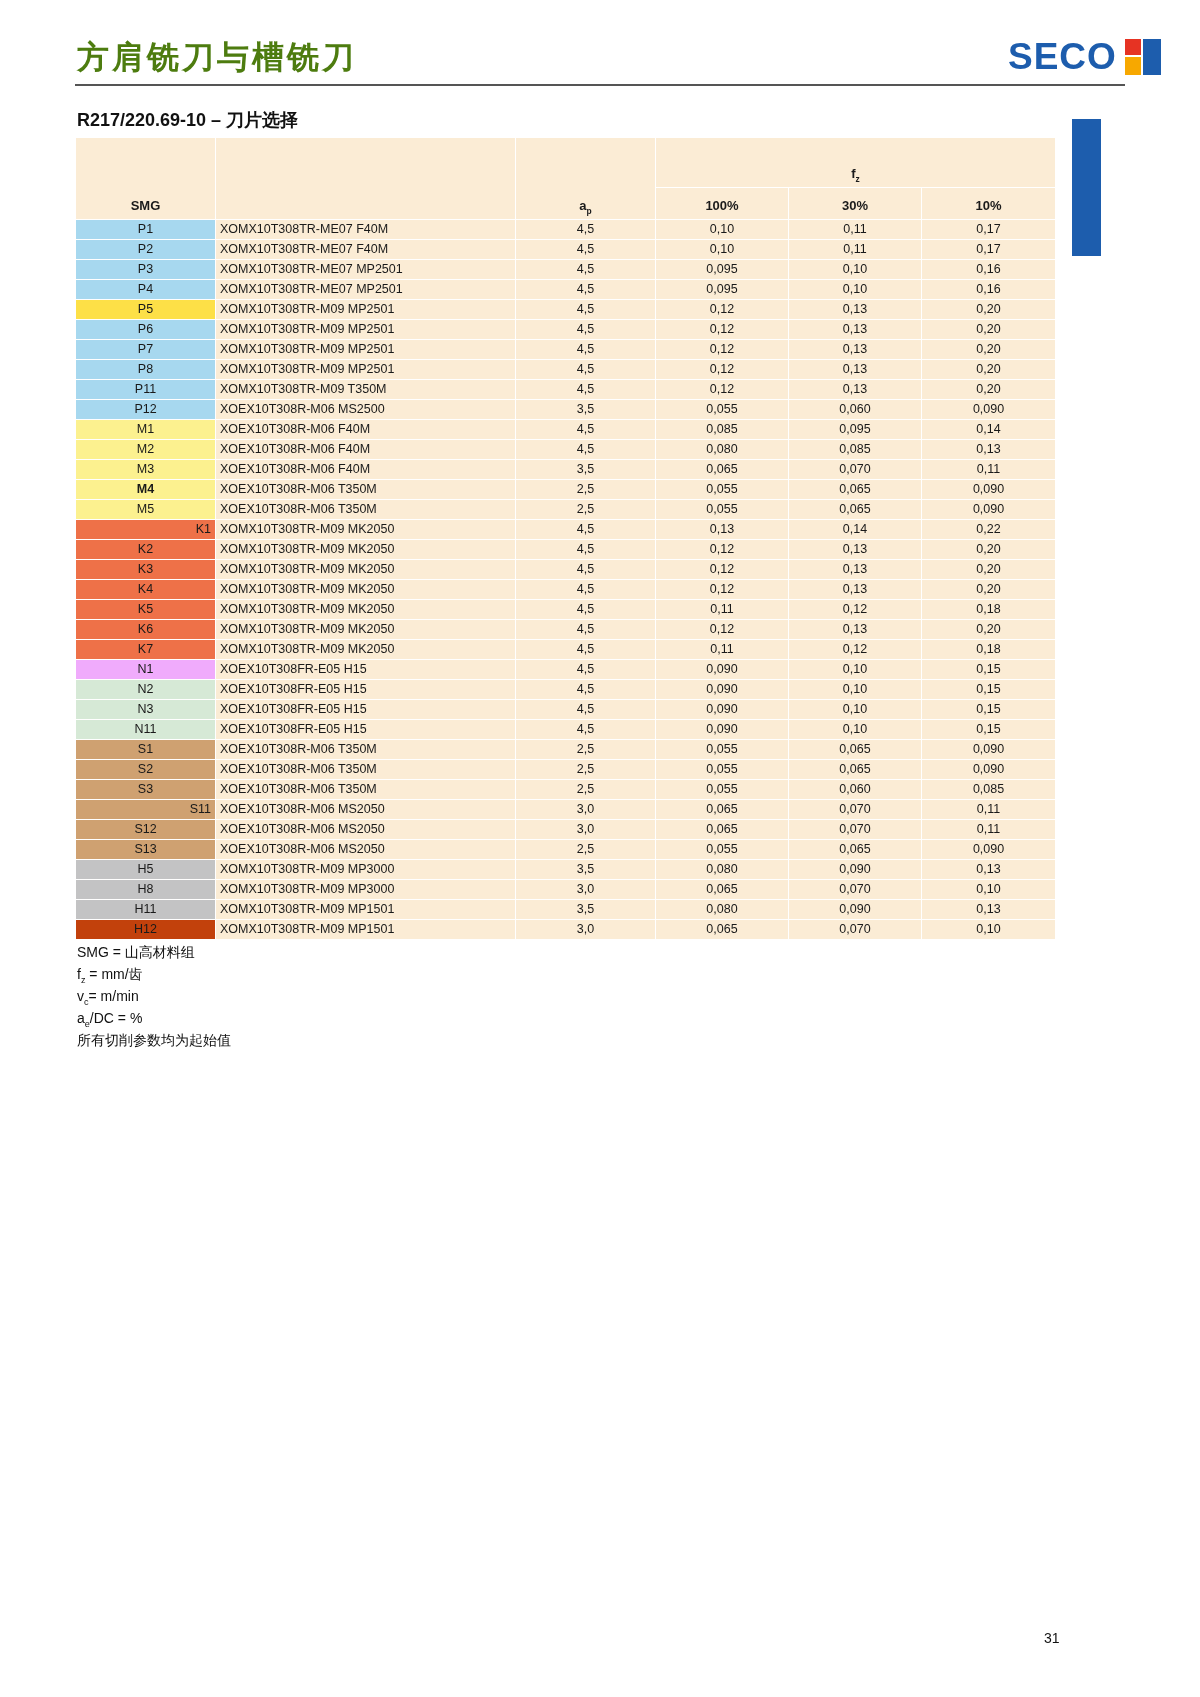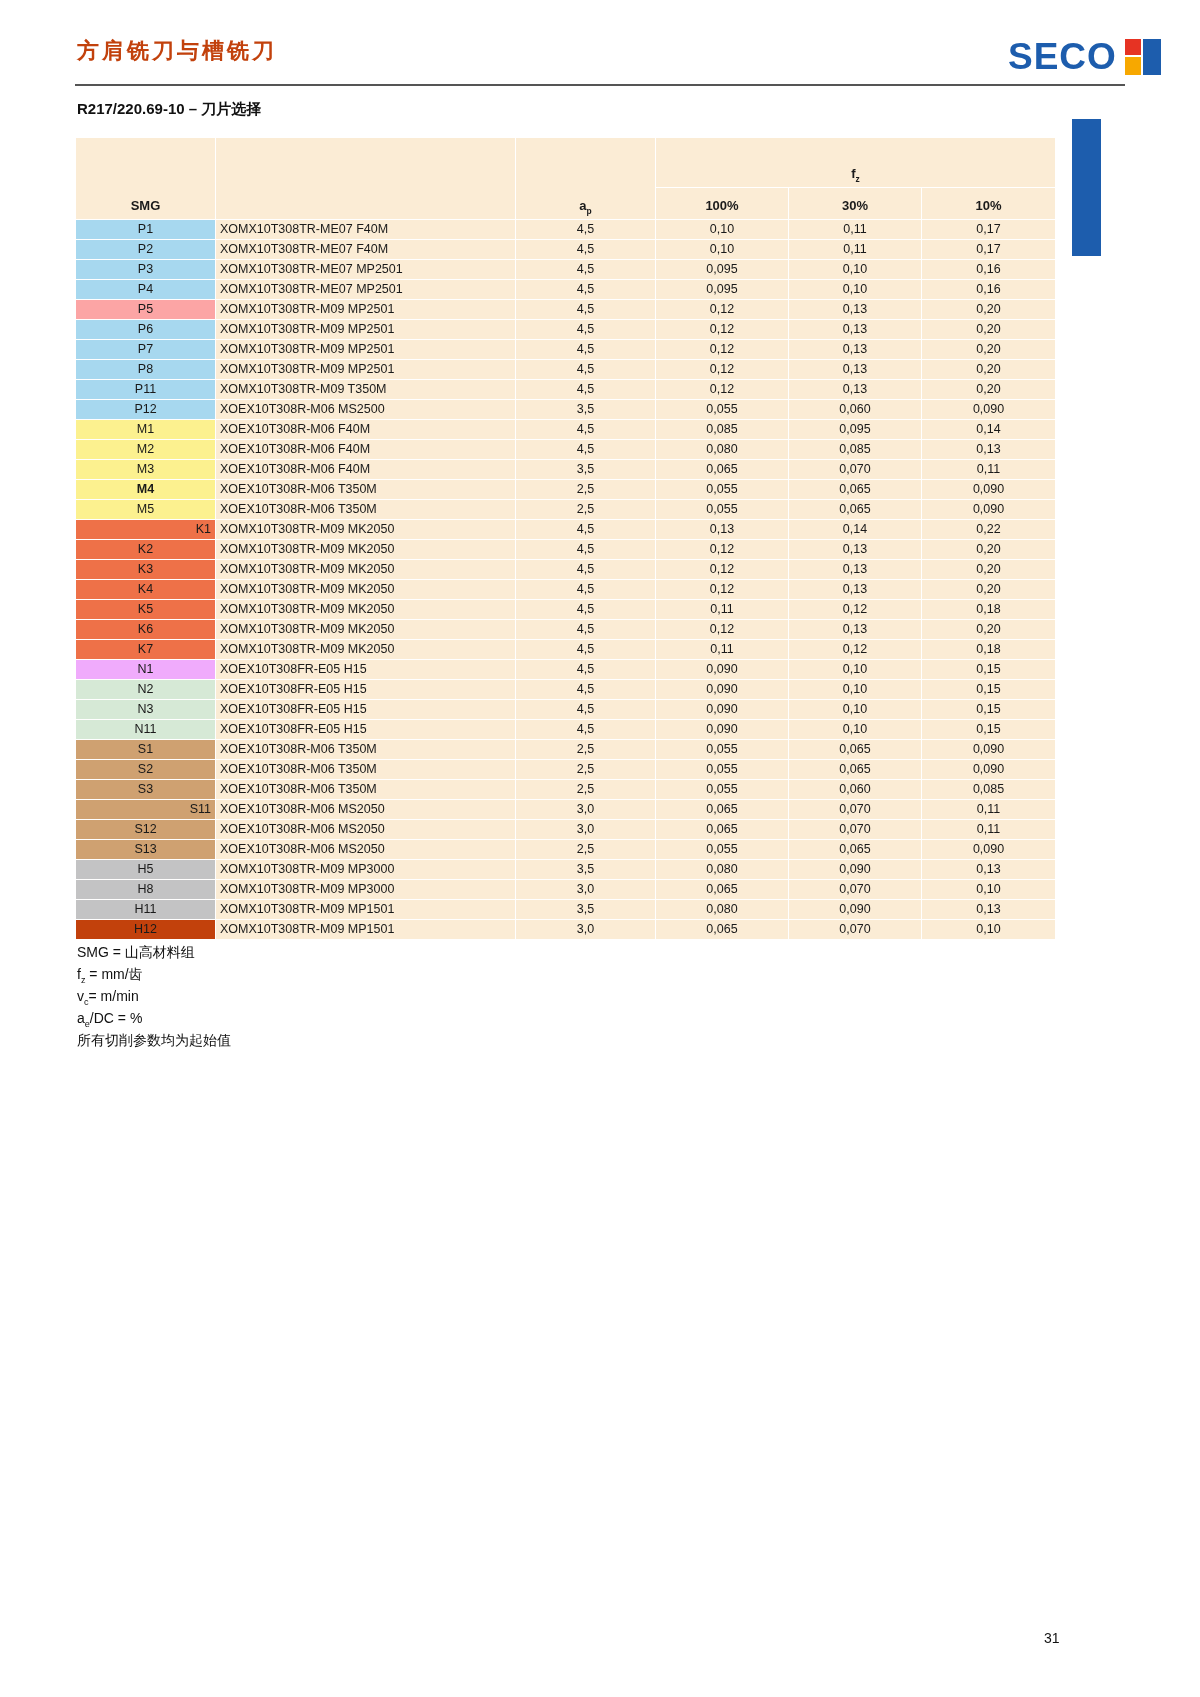--- a/index.html
+++ b/index.html
@@ -1,32 +1,32 @@
 <!DOCTYPE html>
 <html><head>
 <meta charset="utf-8">
 <style>
   html,body{margin:0;padding:0;background:#ffffff;}
   .page{
     position:relative;width:1200px;height:1697px;background:#ffffff;
     font-family:"Liberation Sans","DejaVu Sans",sans-serif;color:#1a1a1a;overflow:hidden;
   }
   .title{
-    position:absolute;left:77px;top:36px;font-size:22px;font-weight:700;
-    letter-spacing:3px;color:#c2410c;
+    position:absolute;left:77px;top:36px;font-size:32px;font-weight:700;
+    letter-spacing:3px;color:#4d7c0f;
   }
   .logo{position:absolute;left:1008px;top:38px;display:flex;align-items:center;gap:8px;}
   .wordmark{font-size:37px;font-weight:800;letter-spacing:1px;line-height:1;}
   .mark{position:relative;width:36px;height:36px;display:inline-block;}
   .mk{position:absolute;display:block;}
   .mk.tl{left:0;top:0;width:16px;height:16px;}
   .mk.bl{left:0;top:18px;width:16px;height:18px;}
   .mk.rt{left:18px;top:0;width:18px;height:36px;}
   .rule{position:absolute;left:75px;top:84px;width:1050px;height:2px;background:#555;}
-  .subtitle{position:absolute;left:77px;top:100px;font-size:15px;font-weight:700;color:#111;}
+  .subtitle{position:absolute;left:77px;top:108px;font-size:18px;font-weight:700;color:#111;}
   .side-tab{position:absolute;left:1072px;top:119px;width:29px;height:137px;}
 
   .insert-table{
     position:absolute;left:75px;top:137px;width:980px;
     border-collapse:collapse;table-layout:fixed;
   }
   .insert-table th,.insert-table td{
     border:1px solid #ffffff;background:#fbecd5;font-size:12.5px;color:#1a1a1a;
     padding:0 4px;height:19px;line-height:1.15;overflow:hidden;white-space:nowrap;
     vertical-align:middle;
@@ -116,21 +116,21 @@
         </tr>
         <tr>
           <td class="td-smg" style="background: rgb(167, 216, 239);">P4</td>
           <td class="td-name">XOMX10T308TR-ME07 MP2501</td>
           <td class="td-num">4,5</td>
           <td class="td-num">0,095</td>
           <td class="td-num">0,10</td>
           <td class="td-num">0,16</td>
         </tr>
         <tr>
-          <td class="td-smg" style="background: #fca5a5;">P5</td>
+          <td class="td-smg" style="background: #fde047;">P5</td>
           <td class="td-name">XOMX10T308TR-M09 MP2501</td>
           <td class="td-num">4,5</td>
           <td class="td-num">0,12</td>
           <td class="td-num">0,13</td>
           <td class="td-num">0,20</td>
         </tr>
         <tr>
           <td class="td-smg" style="background: rgb(167, 216, 239);">P6</td>
           <td class="td-name">XOMX10T308TR-M09 MP2501</td>
           <td class="td-num">4,5</td>

